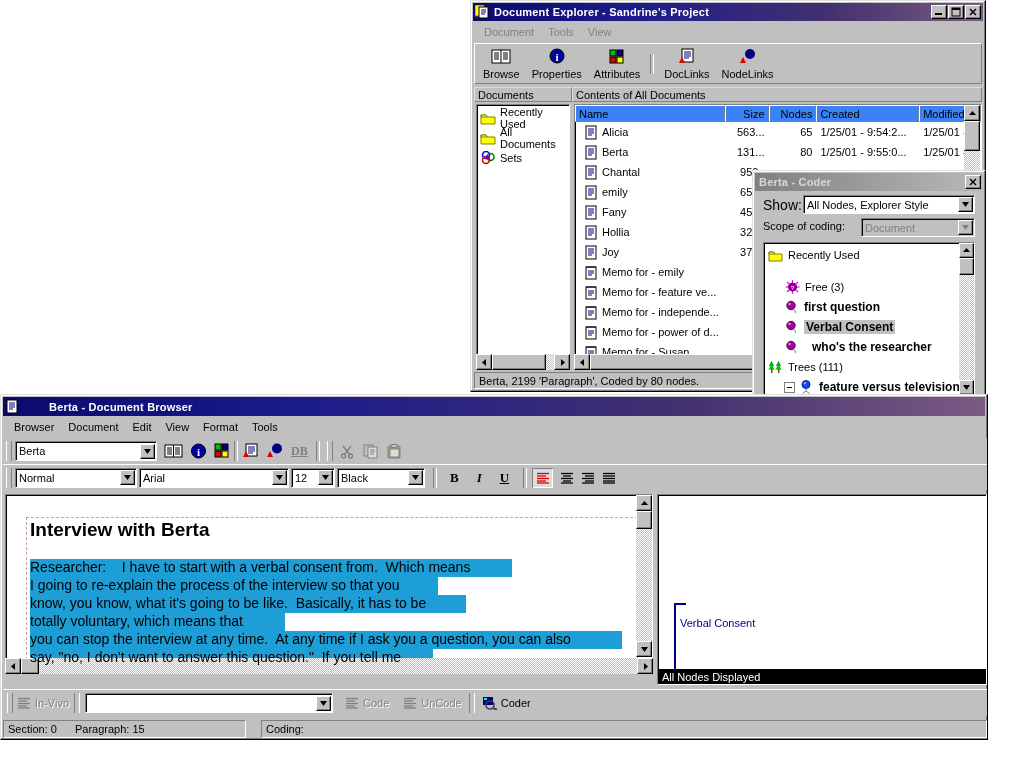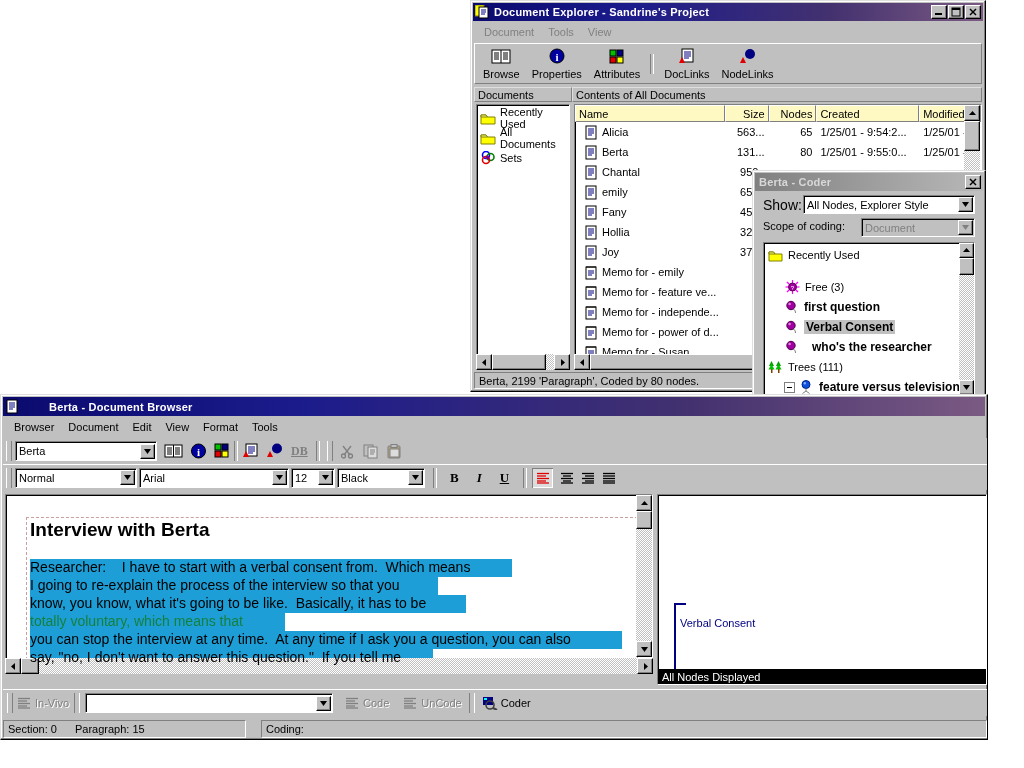--- a/index.html
+++ b/index.html
@@ -73,21 +73,21 @@
 
   
   .pane-title {
     height: 15px; background: #c0c0c0; font-size: 11px; color: #000;
     padding-left: 3px; display: flex; align-items: center;
     border-top: 1px solid #dfdfdf; border-left: 1px solid #dfdfdf;
     border-right: 1px solid #808080; border-bottom: 1px solid #808080;
     box-sizing: border-box;
   }
 
-  .colhdr { display: flex; height: 17px; background: #fef9c3; box-sizing: border-box; }
+  .colhdr { display: flex; height: 17px; background: #3b82f6; box-sizing: border-box; }
   .colhdr > div {
     box-sizing: border-box; font-size: 11px; color:#000;
     border-top: 1px solid #ffffff; border-left: 1px solid #ffffff;
     border-right: 1px solid #808080; border-bottom: 1px solid #808080;
     padding: 1px 3px; display:flex; align-items:center; overflow:hidden; white-space: nowrap;
   }
   .colhdr .right { justify-content: flex-end; }
 
   .row { display: flex; height: 20px; align-items: center; font-size: 11px; color: #000; }
   .cell { box-sizing: border-box; padding: 0 4px; overflow: hidden; white-space: nowrap;
@@ -1063,21 +1063,21 @@
 
   <div class="bevel-in bevel-in-inner" style="position:absolute; left:4px; top:99px; width:648px; height:180px; background:#ffffff; box-sizing:border-box; overflow:hidden;">
 
     <div style="position:absolute; left:20px; top:22px; width:610px; height:156px; border:1px dashed #c8a0a0;"></div>
     <div style="position:absolute; left:24px; top:24px; width:600px;">
       <div style="font-size:19px; font-weight:bold; color:#000; margin-bottom:18px; white-space:nowrap;">Interview with Berta</div>
       <div id="doc-lines">
           <div style="position: relative; height: 18px; font-size: 14px; color: rgb(0, 0, 0); white-space: pre;"><div class="hl" style="position: absolute; left: 0px; top: 0px; height: 18px; width: 482px;"></div><div style="position: relative; z-index: 1;">Researcher:    I have to start with a verbal consent from.  Which means</div></div>
           <div style="position: relative; height: 18px; font-size: 14px; color: rgb(0, 0, 0); white-space: pre;"><div class="hl" style="position: absolute; left: 0px; top: 0px; height: 18px; width: 408px;"></div><div style="position: relative; z-index: 1;">I going to re-explain the process of the interview so that you</div></div>
           <div style="position: relative; height: 18px; font-size: 14px; color: rgb(0, 0, 0); white-space: pre;"><div class="hl" style="position: absolute; left: 0px; top: 0px; height: 18px; width: 436px;"></div><div style="position: relative; z-index: 1;">know, you know, what it's going to be like.  Basically, it has to be</div></div>
-          <div style="position: relative; height: 18px; font-size: 14px; color: #15803d; white-space: pre;"><div class="hl" style="position: absolute; left: 0px; top: 0px; height: 18px; width: 255px;"></div><div style="position: relative; z-index: 1;">totally voluntary, which means that</div></div>
+          <div style="position: relative; height: 18px; font-size: 14px; color: #000000; white-space: pre;"><div class="hl" style="position: absolute; left: 0px; top: 0px; height: 18px; width: 255px;"></div><div style="position: relative; z-index: 1;">totally voluntary, which means that</div></div>
           <div style="position: relative; height: 18px; font-size: 14px; color: rgb(0, 0, 0); white-space: pre;"><div class="hl" style="position: absolute; left: 0px; top: 0px; height: 18px; width: 592px;"></div><div style="position: relative; z-index: 1;">you can stop the interview at any time.  At any time if I ask you a question, you can also</div></div>
           <div style="position: relative; height: 18px; font-size: 14px; color: rgb(0, 0, 0); white-space: pre;"><div class="hl" style="position: absolute; left: 0px; top: 0px; height: 18px; width: 403px;"></div><div style="position: relative; z-index: 1;">say, "no, I don't want to answer this question."  If you tell me</div></div>
         </div>
     </div>
   </div>
 
   <div class="sbar-v" style="position:absolute; left:635px; top:100px; width:16px; height:162px;">
     <div class="sb-arrow">
       <svg width="7" height="7">
           <path d="M3.5 1 L7 5 L0 5 Z" fill="#000"></path>

